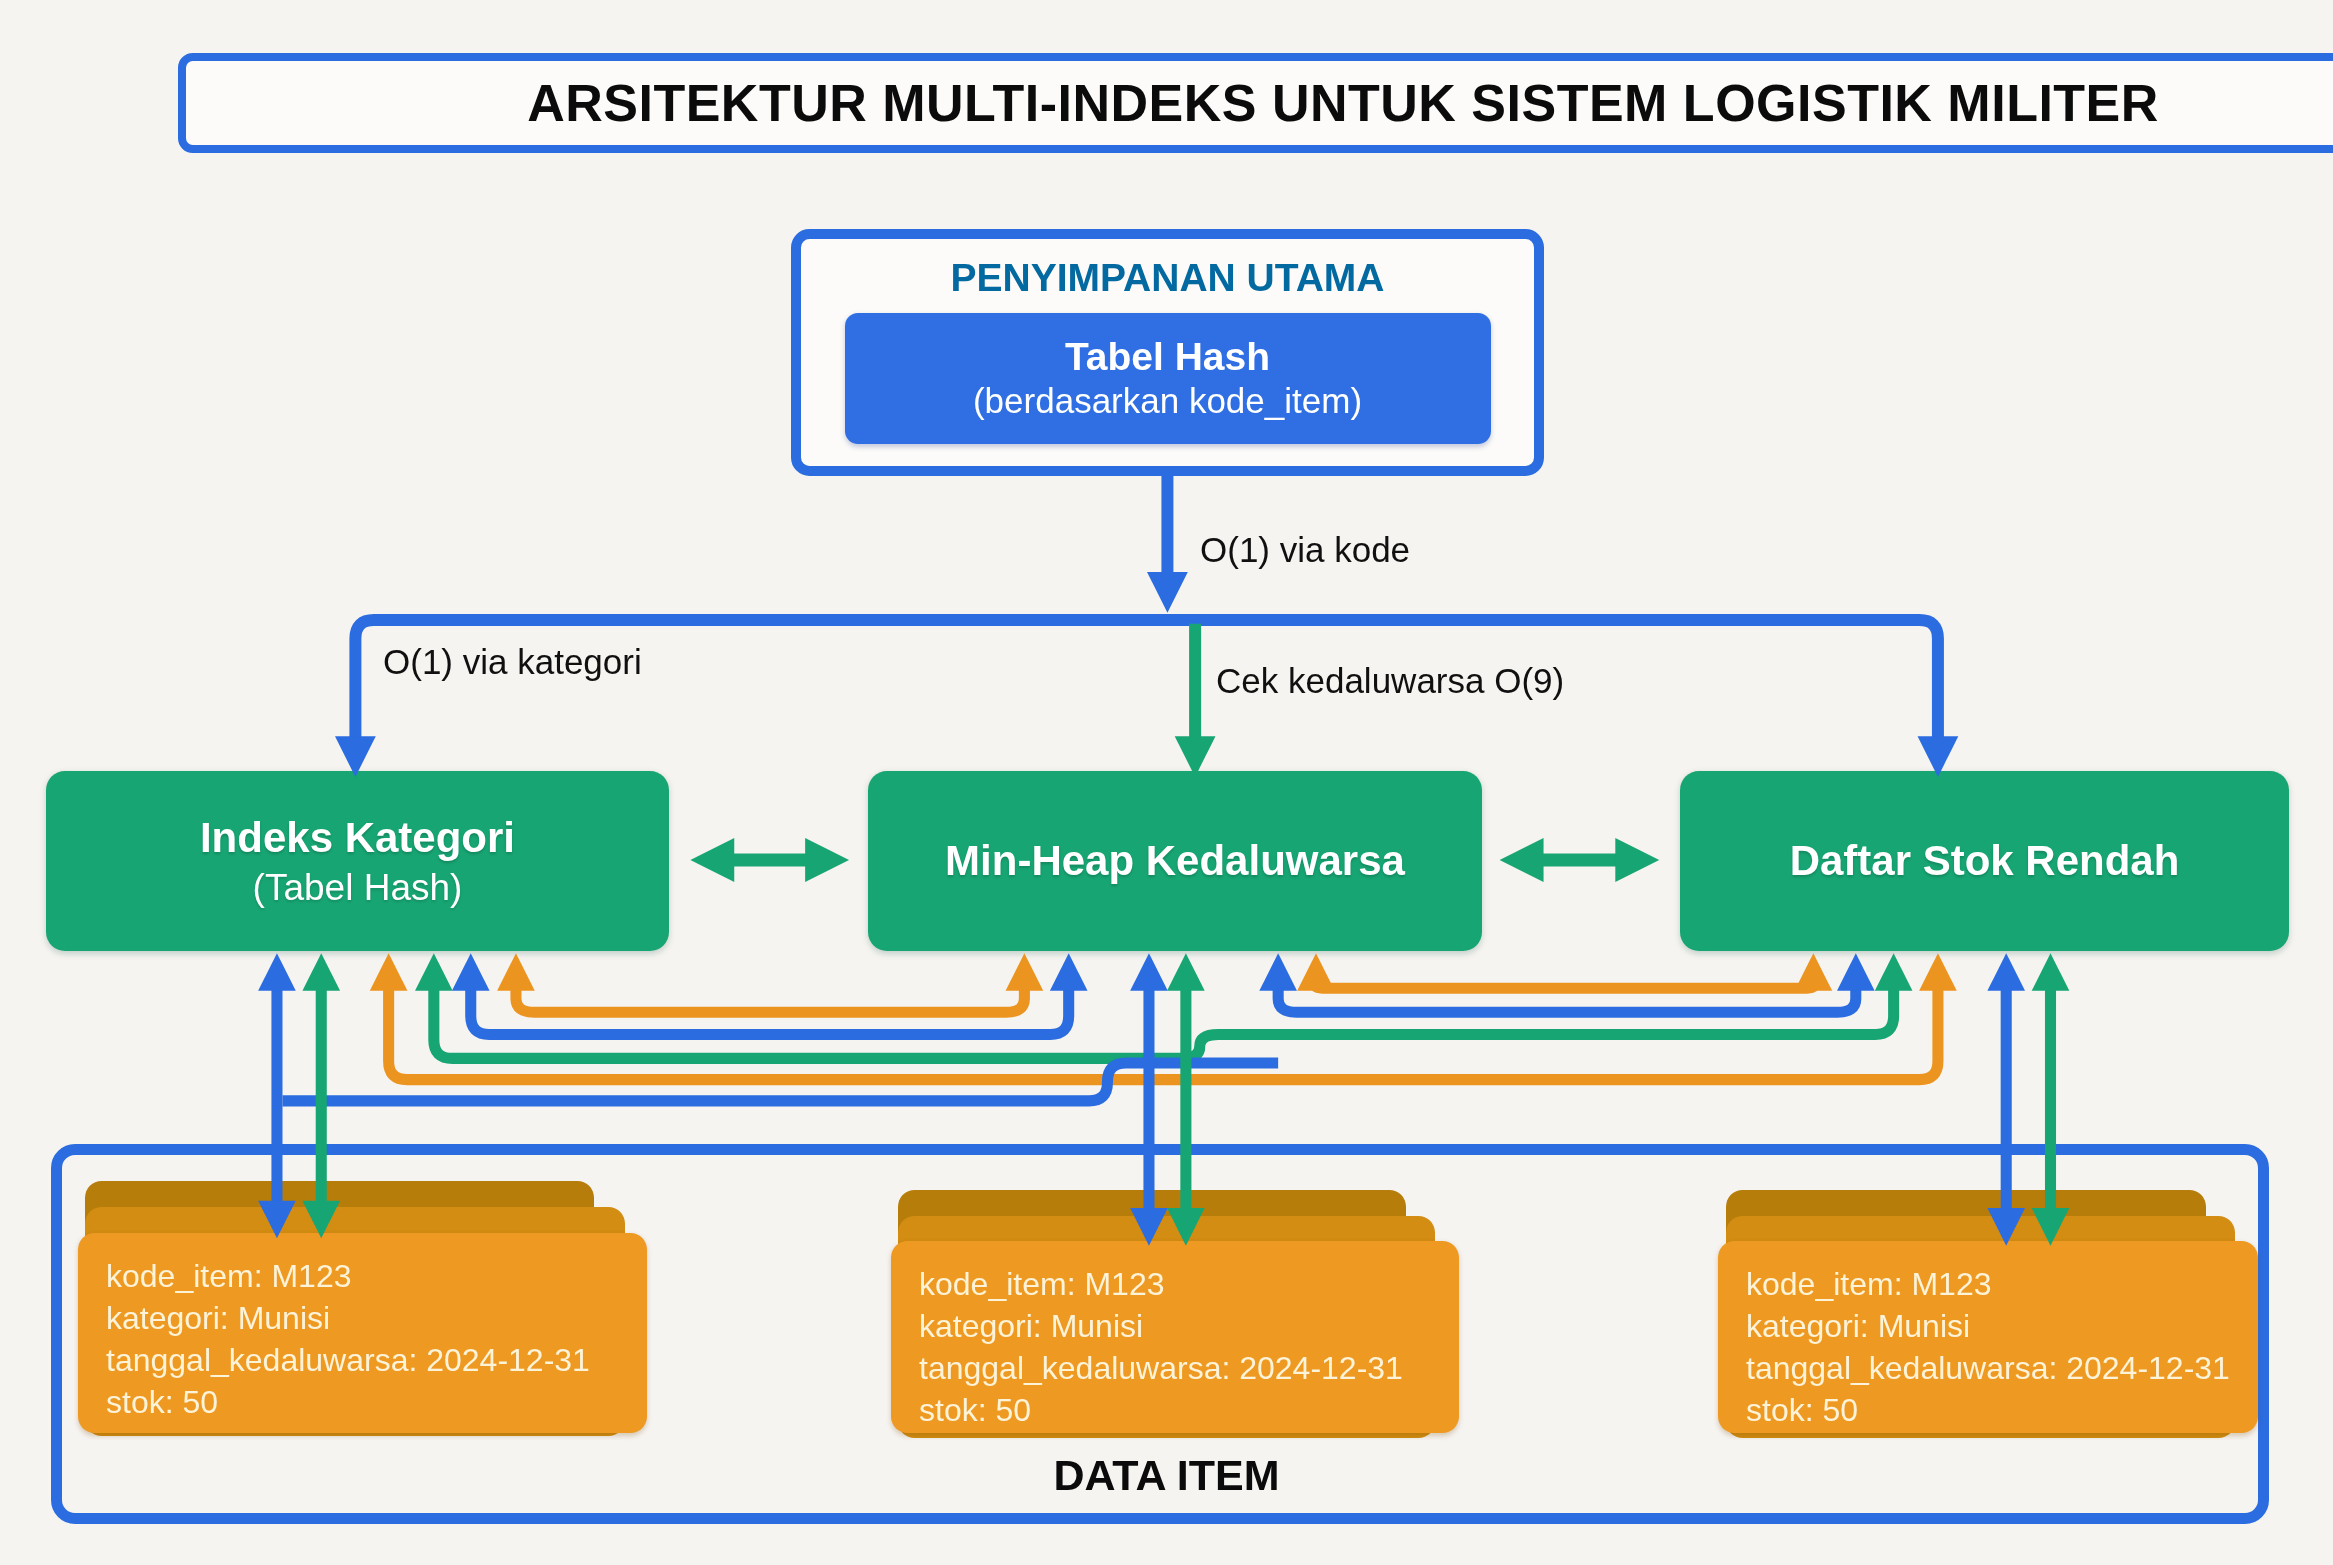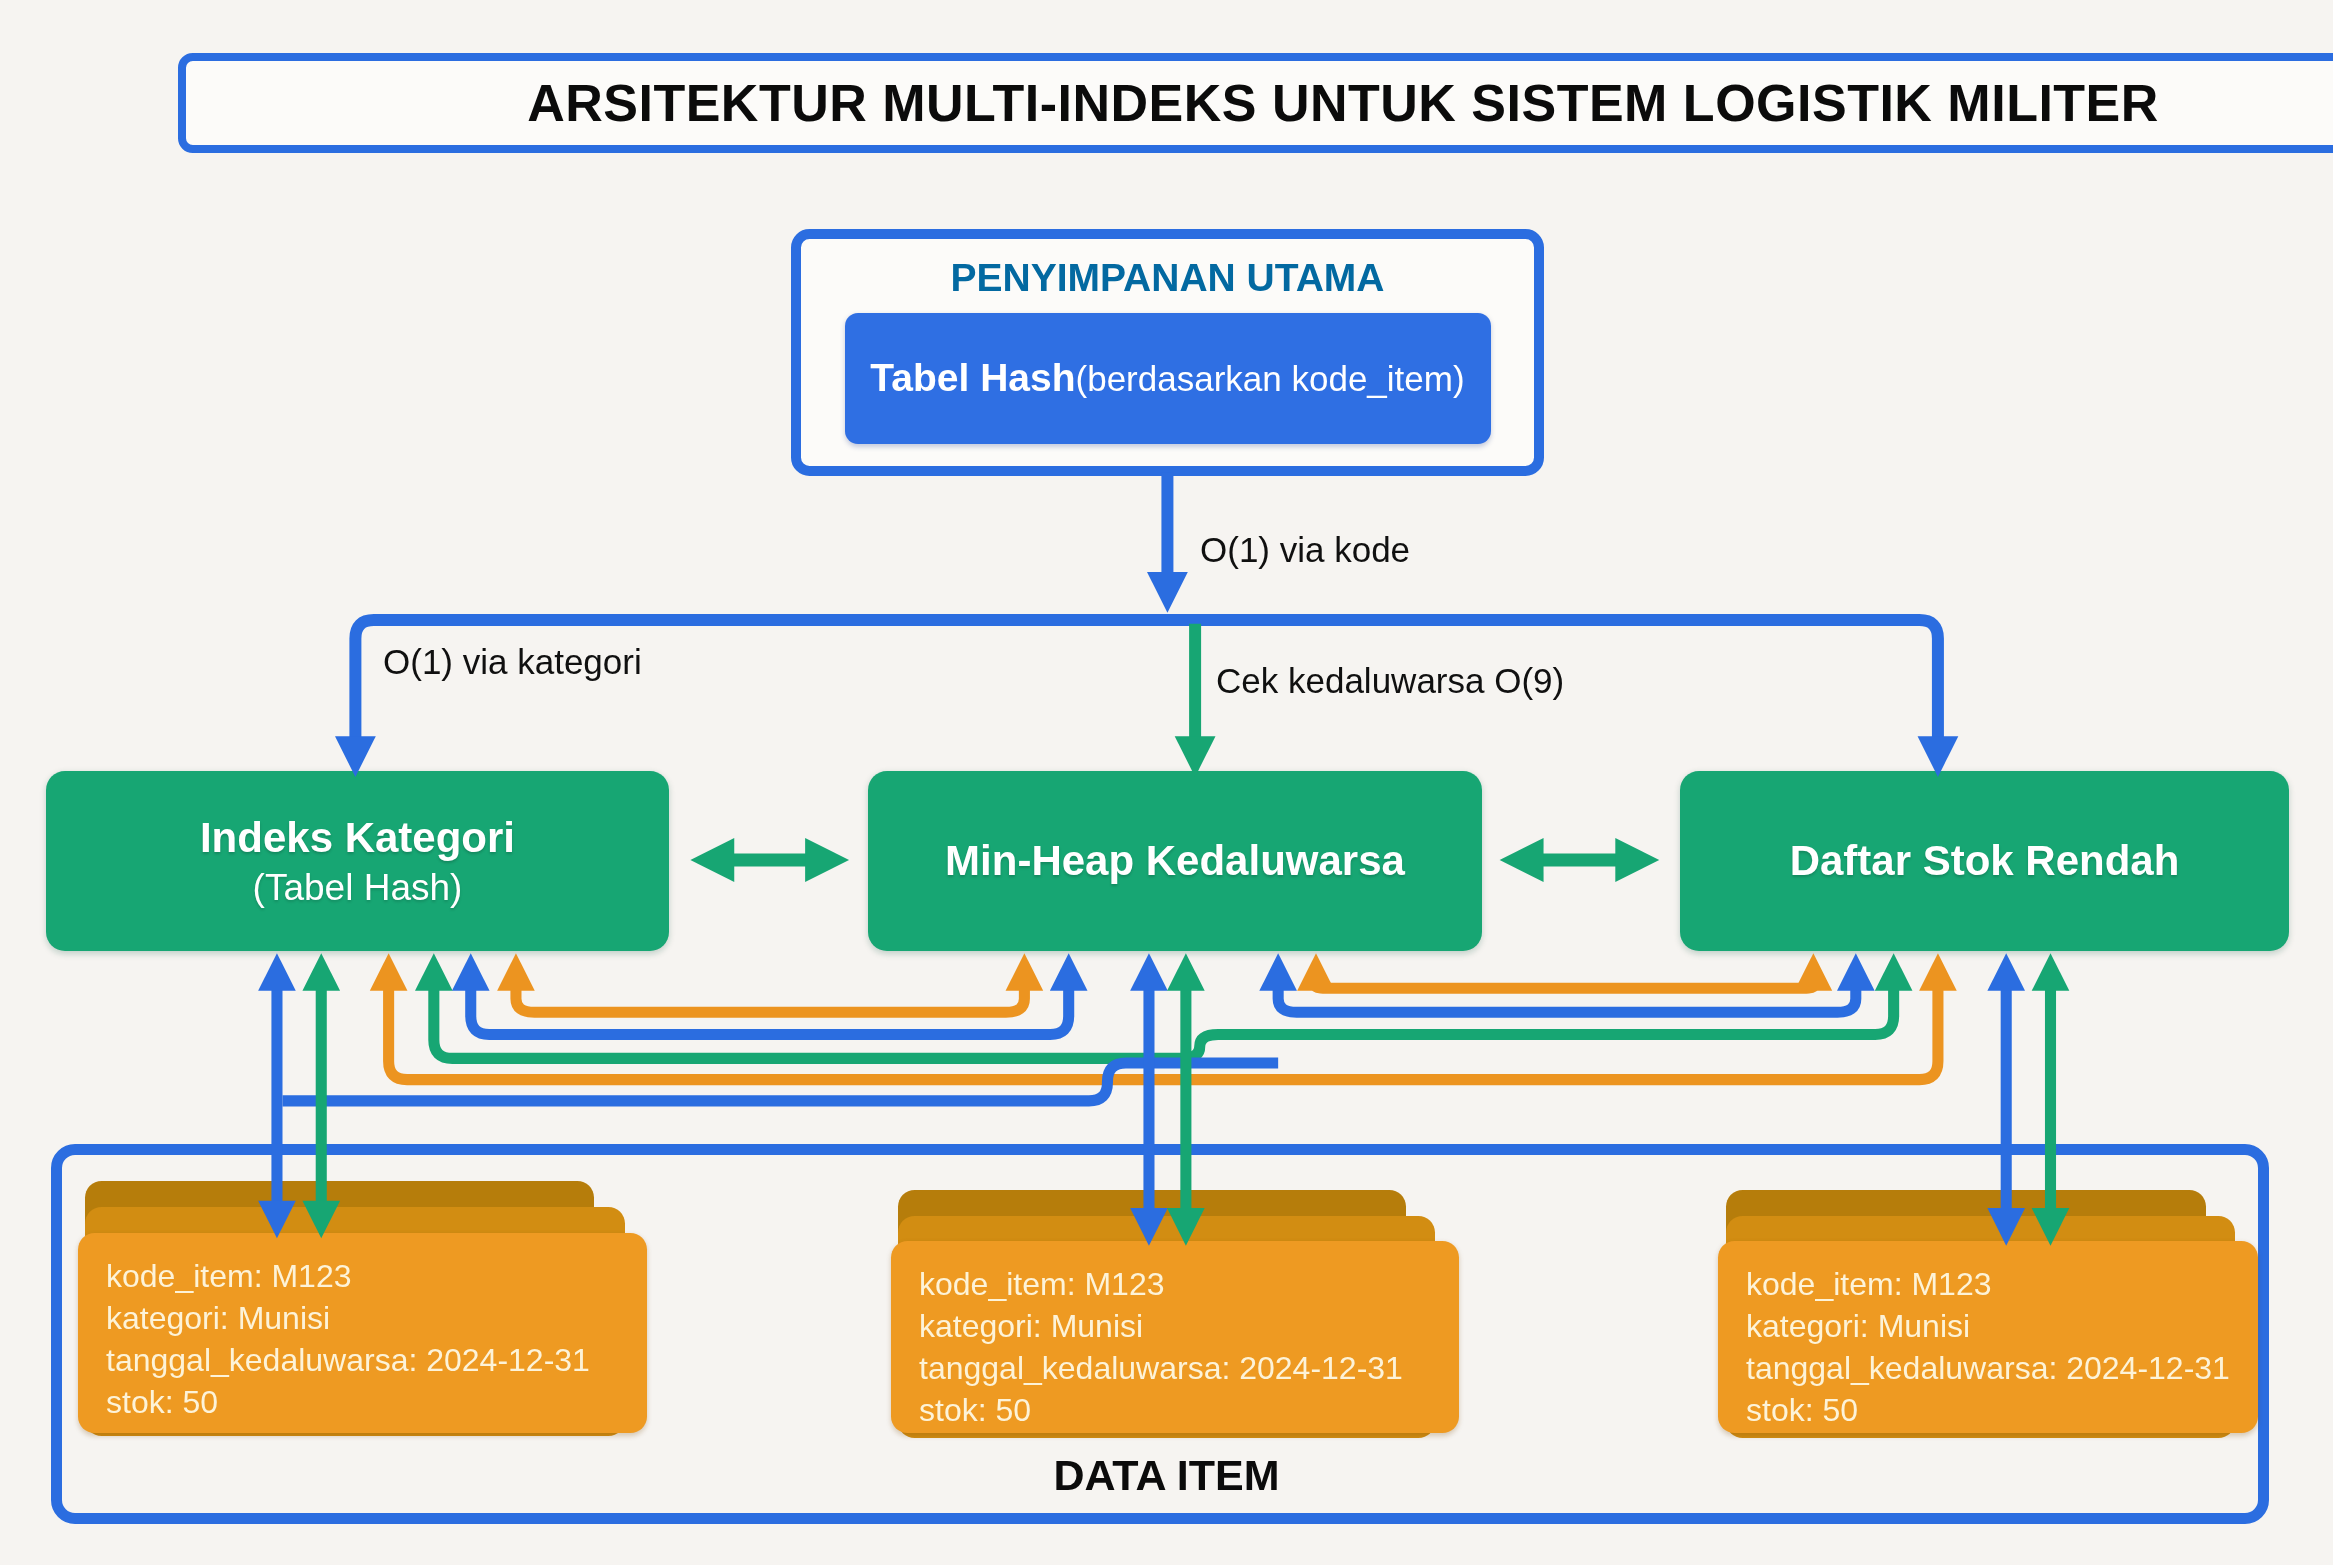--- a/index.html
+++ b/index.html
@@ -7,21 +7,21 @@
     font-family:"Liberation Sans",sans-serif;overflow:hidden;}
   .titlebox{position:absolute;left:178px;top:53px;width:2330px;height:100px;
     box-sizing:border-box;border:8.3px solid #2b6de0;border-radius:14.8px;background:#fcfbf9;
     display:flex;align-items:center;justify-content:center;}
   .titlebox span{font-size:52px;font-weight:bold;color:#0b0b0b;letter-spacing:0.5px;}
   .store{position:absolute;left:791px;top:229px;width:753px;height:247px;box-sizing:border-box;
     border:10px solid #2b6de0;border-radius:18.5px;background:#fcfbf9;
     display:flex;flex-direction:column;align-items:center;padding-top:16.6px;}
   .store-title{font-size:39px;font-weight:bold;color:#0369a1;}
   .hashbox{margin-top:13px;width:646px;height:131px;background:#2f6fe3;border-radius:13px;
-    color:#fff;display:flex;flex-direction:row;align-items:center;justify-content:center;
+    color:#fff;display:flex;flex-direction:column;align-items:center;justify-content:center;
     box-shadow:0 2.8px 5.5px rgba(30,60,140,.25);}
   .hashbox .b{font-size:39px;font-weight:bold;}
   .hashbox .s{font-size:35px;font-weight:400;margin-top:1.8px;}
   .edge-label{position:absolute;font-size:35px;font-weight:500;color:#101010;white-space:nowrap;}
   .idx{position:absolute;top:771px;height:180px;background:#17a673;border-radius:19px;color:#fff;
     display:flex;flex-direction:column;align-items:center;justify-content:center;
     box-shadow:0 2.8px 6.5px rgba(10,80,60,.22);}
   .idx .t{font-size:42px;font-weight:bold;text-shadow:0 1.8px 2.8px rgba(0,0,0,.18);}
   .idx .s{font-size:37px;font-weight:400;margin-top:5px;text-shadow:0 1.8px 2.8px rgba(0,0,0,.15);}
   .idx .s:empty{display:none;}

